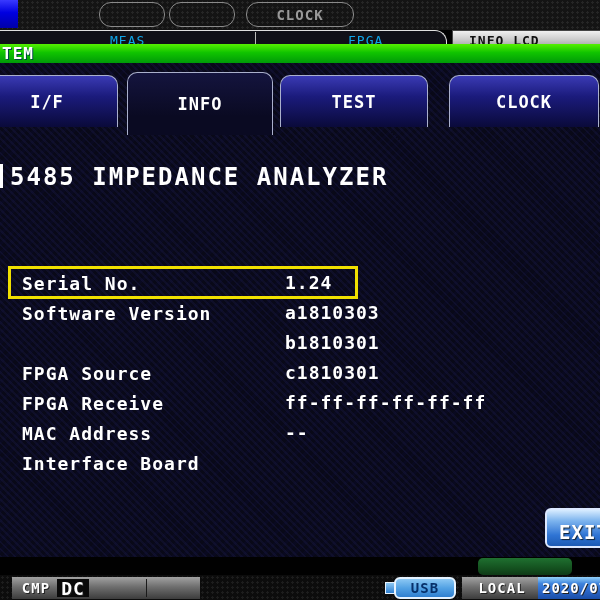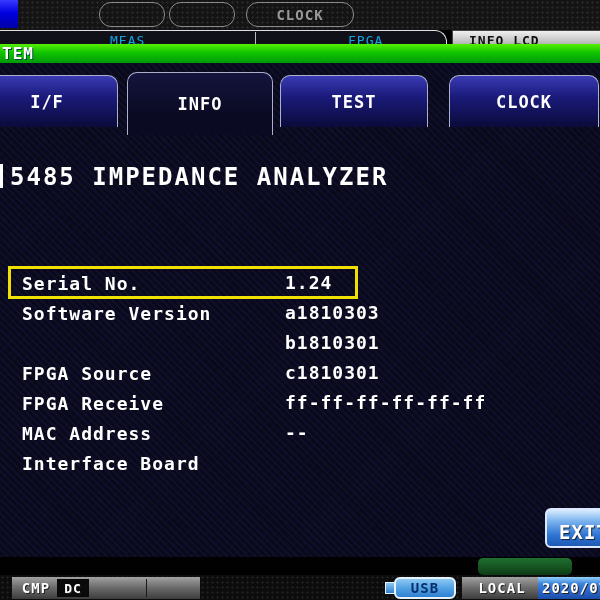--- a/index.html
+++ b/index.html
@@ -139,21 +139,21 @@
     background:linear-gradient(180deg,#a2a2a2 0%,#6e6e6e 45%,#3c3c3c 100%);
     display:flex; align-items:center; justify-content:center;
     font-size:14px; font-weight:bold; letter-spacing:1px; color:#fff;
     text-shadow:1px 1px 0 #222;
   }
   .seg.cmp { left:0; width:48px;margin-left:12px; }
   .seg.dcseg { left:54px; width:146px; justify-content:flex-start; }
   .dc-box {
     margin-left:3px; width:32px; height:18px; background:#0a0a0a;
     display:flex; align-items:center; justify-content:center;
-    font-size:13px; font-weight:bold; color:#fff;
+    font-size:18px; font-weight:bold; color:#fff;
   }
   .dc-divider { position:absolute; left:92px; top:2px; width:1px; height:18px; background:#1a1a1a; }
   .seg.local { left:462px; width:80px; }
   .seg.date {
     left:538px; width:70px; justify-content:flex-start; padding-left:4px;
     background:linear-gradient(180deg,#93d2fa 0%,#3f84dc 30%,#2a66c8 65%,#1a4ea8 100%);
     overflow:hidden;
   }
   .usb-pill {
     position:absolute; left:394px; top:2px; width:62px; height:22px;

